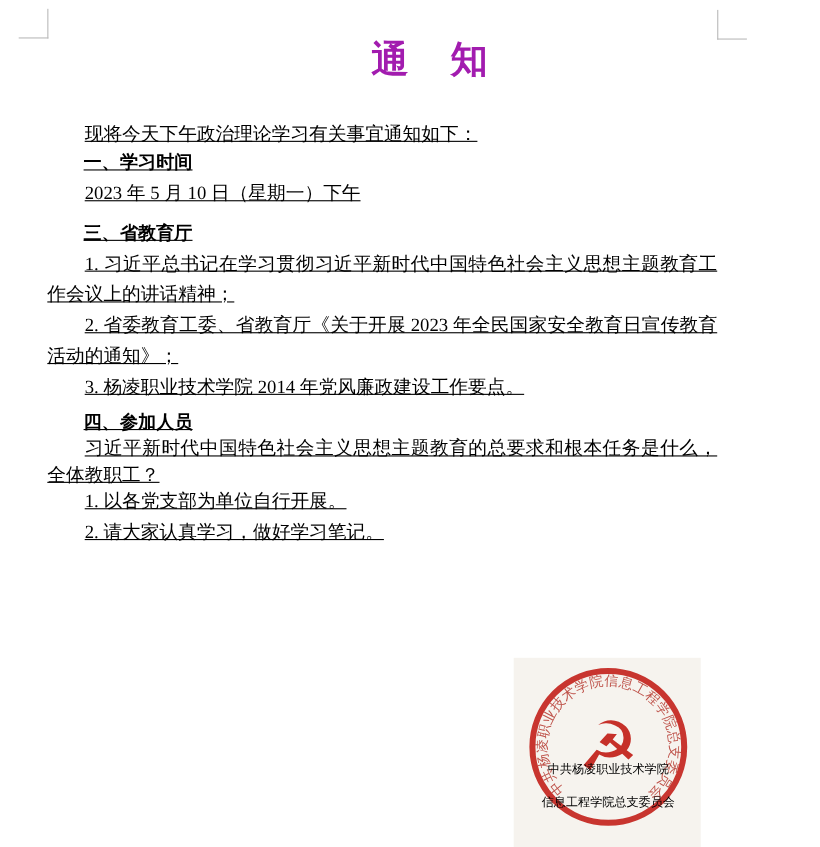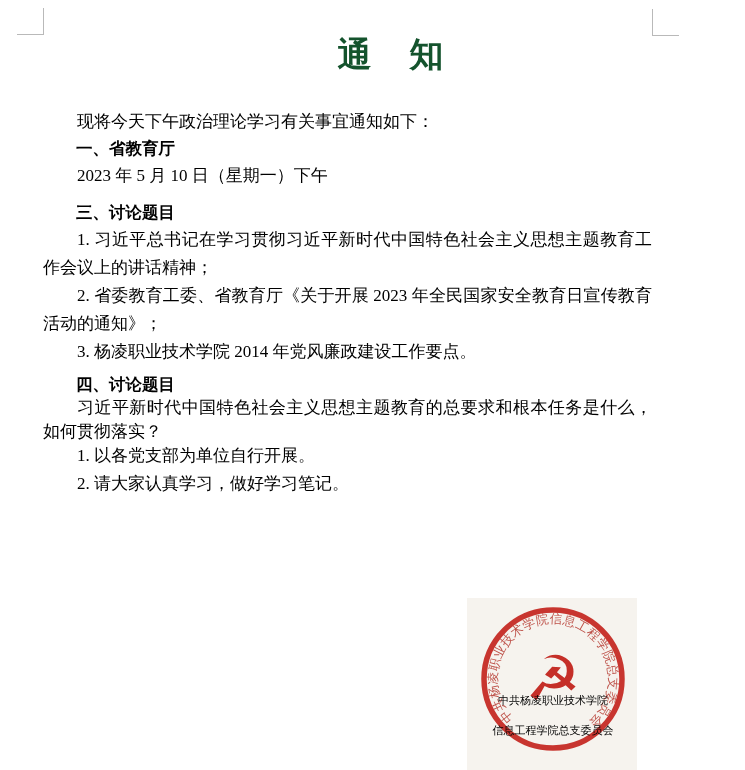--- a/index.html
+++ b/index.html
@@ -12,25 +12,25 @@
   
   .crop{position:absolute;width:26px;height:26px;}
   .crop-left{left:17px;top:8px;border-right:1px solid #b9b9b9;border-bottom:1px solid #b9b9b9;}
   .crop-right{left:652px;top:9px;border-left:1px solid #b9b9b9;border-bottom:1px solid #b9b9b9;}
 
   
   .content{position:absolute;left:43px;top:33px;width:609px;}
 
   .doc-title{
     margin:2px 0 33px 0;position:relative;left:44px;
-    text-align:center;color:#14532d;
+    text-align:center;color:#a21caf;
     font-size:34px;line-height:40px;font-weight:bold;
     letter-spacing:2px;
   }
-  p,h2{margin:0;font-size:17px;font-weight:normal;text-align:justify;}
+  p,h2{margin:0;font-size:17px;font-weight:normal;text-align:justify;text-decoration:underline;}
   .lh-a{line-height:27px;}
   .lh-a3{line-height:28px;}
   .lh-b{line-height:24px;}
   .indent{text-indent:2em;}
   .bold{font-weight:bold;font-family:"Liberation Sans","DejaVu Sans",sans-serif;font-size:16.5px;}
   .mt10{margin-top:10px;}
   .mt6{margin-top:6px;}
   .mt4{margin-top:4px;}
 
   
@@ -73,27 +73,27 @@
 <div class="signature">
   <div class="sig-line">中共杨凌职业技术学院</div>
   <div class="sig-line">信息工程学院总支委员会</div>
 </div>
 
 <div class="content">
   <h1 class="doc-title">通　知</h1>
 
   <p class="lh-a indent">现将今天下午政治理论学习有关事宜通知如下：</p>
 
-  <h2 class="lh-a indent bold">一、省教育厅</h2>
+  <h2 class="lh-a indent bold">一、学习时间</h2>
   <p class="lh-a indent">2023 年 5 月 10 日（星期一）下午</p>
 
 
-  <h2 class="lh-a indent bold mt10">三、讨论题目</h2>
+  <h2 class="lh-a indent bold mt10">三、省教育厅</h2>
   <p class="lh-a3 indent">1. 习近平总书记在学习贯彻习近平新时代中国特色社会主义思想主题教育工作会议上的讲话精神；</p>
   <p class="lh-a3 indent">2. 省委教育工委、省教育厅《关于开展 2023 年全民国家安全教育日宣传教育活动的通知》；</p>
   <p class="lh-a3 indent">3. 杨凌职业技术学院 2014 年党风廉政建设工作要点。</p>
 
-  <h2 class="lh-b indent bold mt6">四、讨论题目</h2>
-  <p class="lh-b indent">习近平新时代中国特色社会主义思想主题教育的总要求和根本任务是什么，如何贯彻落实？</p>
+  <h2 class="lh-b indent bold mt6">四、参加人员</h2>
+  <p class="lh-b indent">习近平新时代中国特色社会主义思想主题教育的总要求和根本任务是什么，全体教职工？</p>
 
   <p class="lh-b indent">1. 以各党支部为单位自行开展。</p>
   <p class="lh-b indent mt4">2. 请大家认真学习，做好学习笔记。</p>
 </div>
 
 </body></html>

